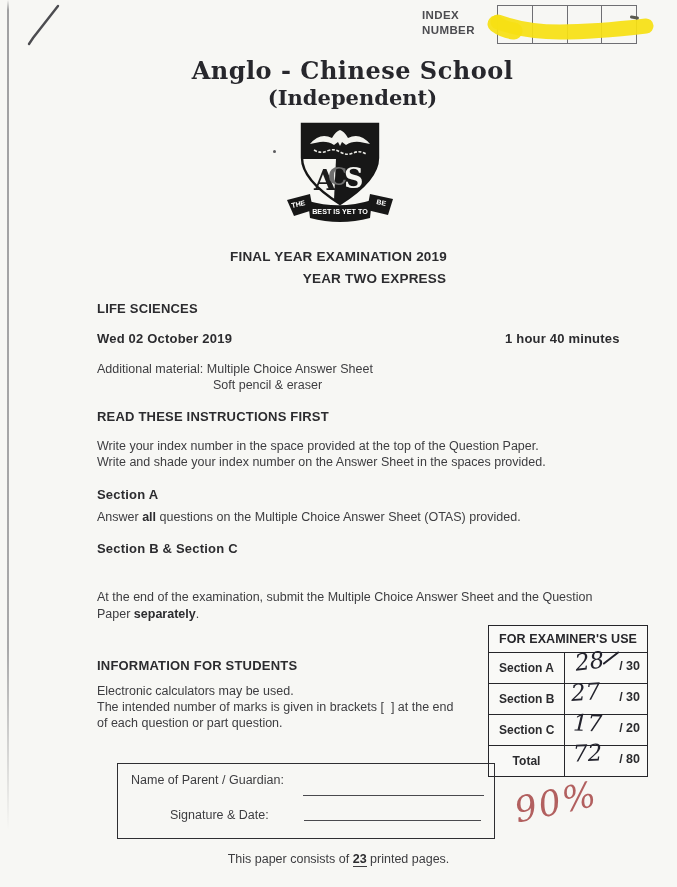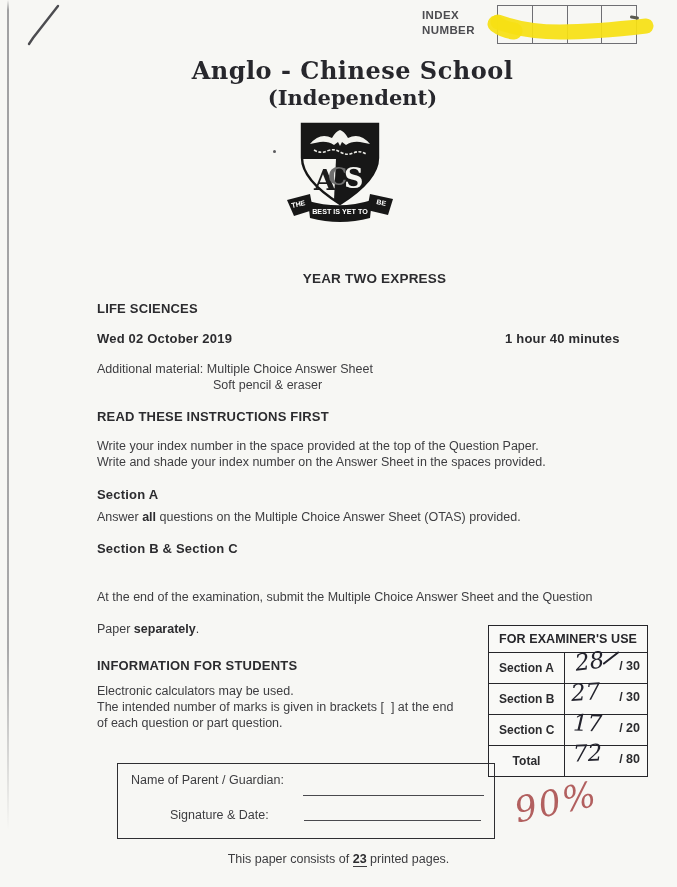--- a/index.html
+++ b/index.html
@@ -49,21 +49,21 @@
   .addl-2{left:213px;top:378px;}
 
   .read-head{left:97px;top:409px;}
   .write-1{left:97px;top:439px;}
   .write-2{left:97px;top:455px;}
   .secA-head{left:97px;top:487px;}
   .secA-line{left:97px;top:510px;}
   .secBC-head{left:97px;top:541px;}
   .secBC-line{left:97px;top:563px;}
   .submit-1{left:97px;top:590px;}
-  .submit-2{left:97px;top:622px;}
+  .submit-2{left:97px;top:607px;}
 
   .info-head{left:97px;top:658px;}
   .info-1{left:97px;top:684px;}
   .info-2{left:97px;top:700px;}
   .info-3{left:97px;top:716px;}
 
   
   .exam-table{left:488px;top:625px;width:158px;border:1.6px solid #26262a;background:rgba(255,255,255,.25);}
   .exam-table .ttl{height:26px;line-height:26px;text-align:center;
     font-size:12.5px;font-weight:700;color:#26262a;border-bottom:1.4px solid #26262a;letter-spacing:.1px;}
@@ -153,20 +153,21 @@
       <text x="60" y="66" font-family="DejaVu Serif, serif" font-weight="bold" font-size="27" fill="#f6f6f2">S</text>
     </g>
 
     <g font-family="Liberation Sans, sans-serif" font-weight="bold" fill="#ffffff">
       <text x="8" y="86" font-size="7" transform="rotate(-13 8 86)">THE</text>
       <text x="56" y="92" font-size="7.2" text-anchor="middle">BEST IS YET TO</text>
       <text x="92" y="82" font-size="7" transform="rotate(12 92 82)">BE</text>
     </g>
   </svg>
 
+  <div class="abs center exam-title">FINAL YEAR EXAMINATION 2019</div>
   <div class="abs center exam-level">YEAR TWO EXPRESS</div>
 
   <div class="abs subject heading">LIFE SCIENCES</div>
   <div class="abs date heading">Wed 02 October 2019</div>
   <div class="abs duration heading">1 hour 40 minutes</div>
 
   <div class="abs addl-1 print"><span class="seg">Additional material:</span> <span class="seg">Multiple Choice Answer Sheet</span></div>
   <div class="abs addl-2 print">Soft pencil &amp; eraser</div>
 
   <div class="abs write-1 print">Write your index number in the space provided at the top of the Question Paper.</div>

